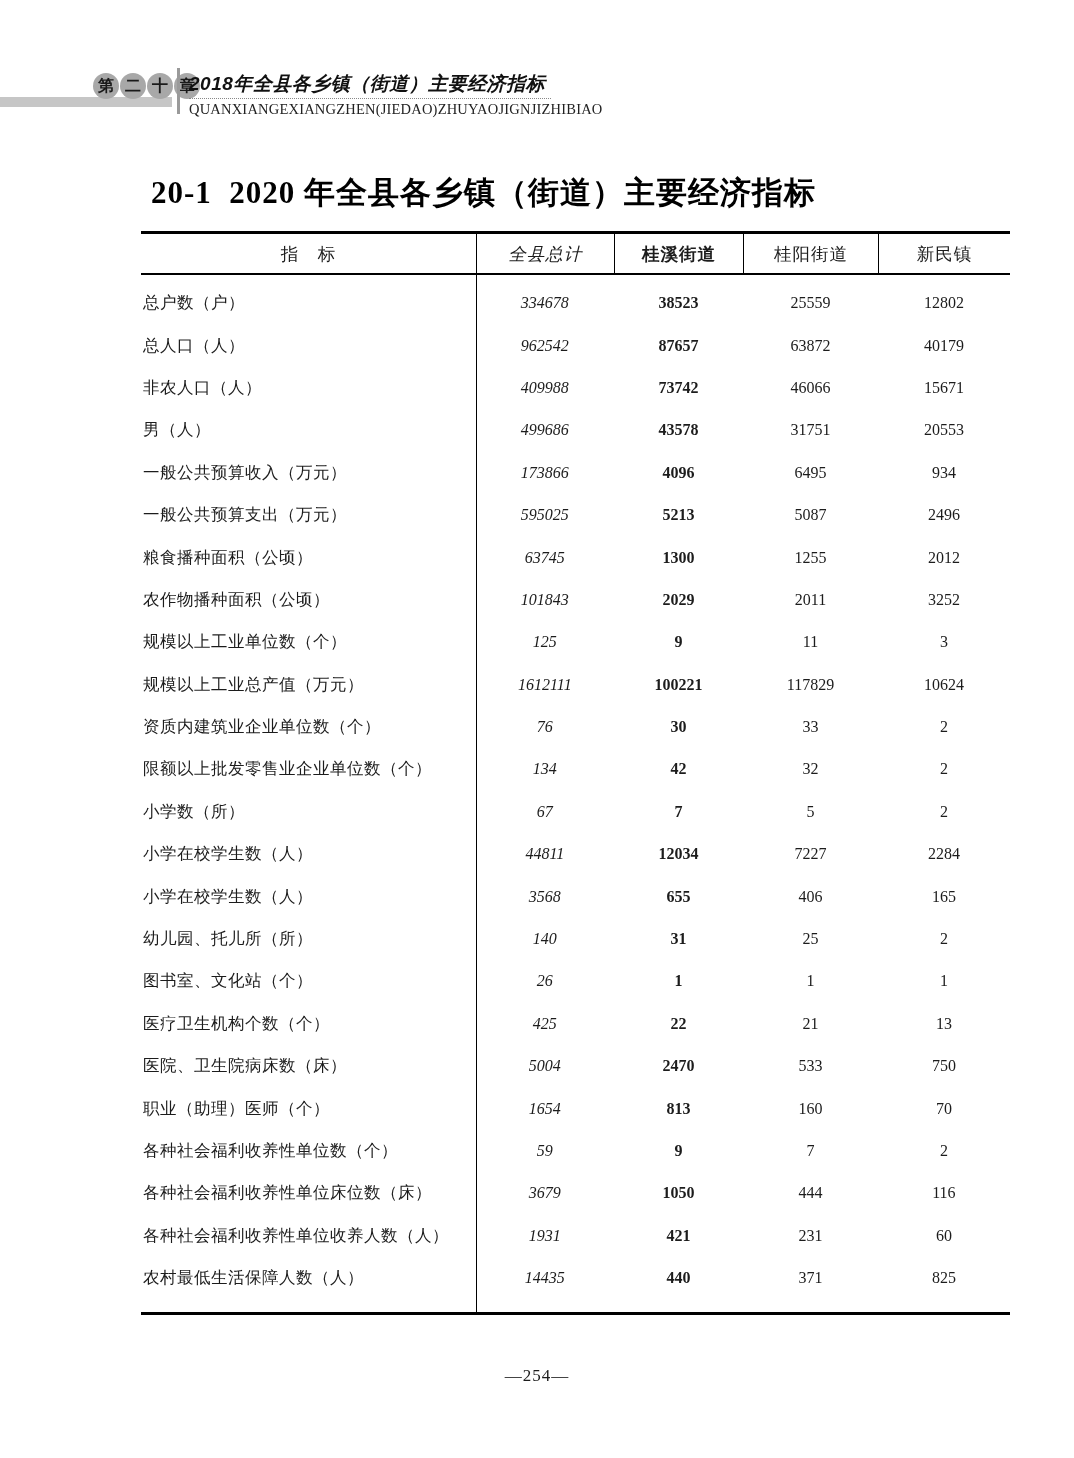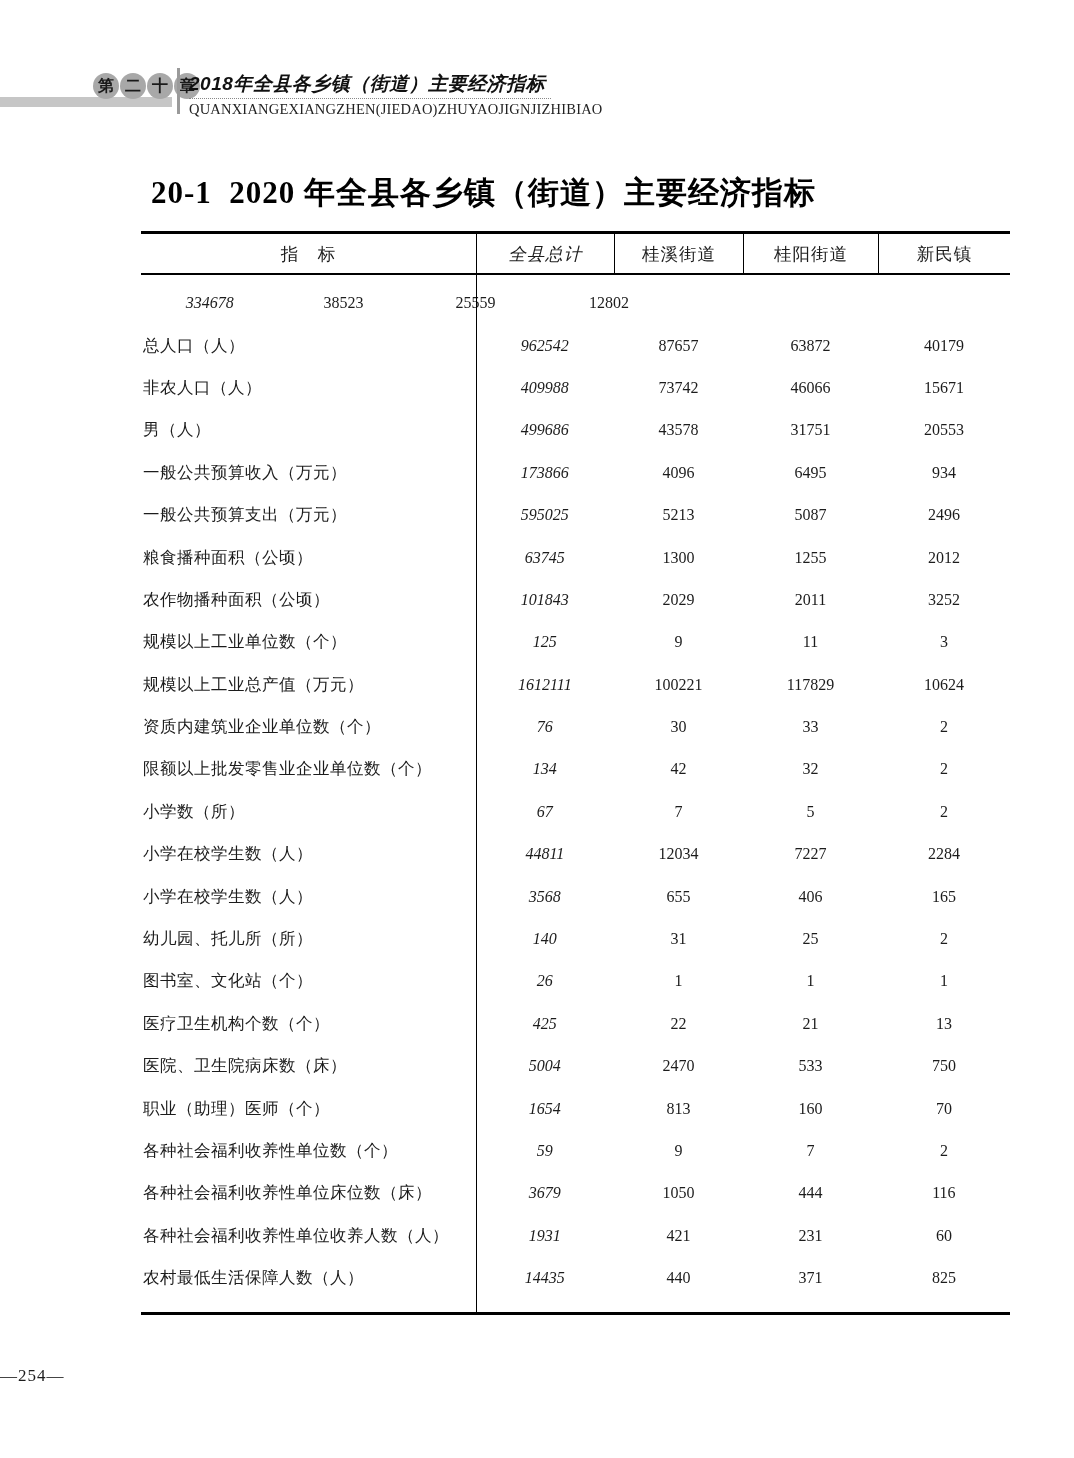--- a/index.html
+++ b/index.html
@@ -100,21 +100,21 @@
     height: 100%;
     display: flex; align-items: center; justify-content: center;
     font-size: 17.5px;
     color: #1c1c1c;
     letter-spacing: 1px;
   }
   .thead .cell + .cell { border-left: 1.5px solid #000000; }
 
   .c0 { width: 38.55%; }
   .c1 { width: 15.85%; font-style: italic; }
-  .c2 { width: 14.9%; }
+  .c2 { width: 14.9%; font-weight: bold; }
   .c3 { width: 15.5%; }
   .c4 { width: 15.2%; }
 
   .tbody {
     position: relative;
     padding: 7px 0 13px 0;
   }
   .tbody-vrule {
     position: absolute;
     left: 38.55%;
@@ -138,20 +138,21 @@
     text-align: center;
     font-size: 16px;
     color: #1c1c1c;
   }
 
   
   .page-footer {
     position: absolute;
     top: 1366px;
     left: 0; width: 100%;
+    text-align: center;
     font-size: 17px;
     color: #1c1c1c;
     letter-spacing: 1px;
   }
 </style>
 </head>
 <body>
 
 <div class="gray-underbar"></div>
 
@@ -176,20 +177,21 @@
   <div class="thead">
     <div class="cell c0">指　标</div>
     <div class="cell c1">全县总计</div>
     <div class="cell c2">桂溪街道</div>
     <div class="cell c3">桂阳街道</div>
     <div class="cell c4">新民镇</div>
   </div>
   <div class="tbody">
     <div class="tbody-vrule"></div>
   <div class="trow">
+        <div class="cell c0">总户数（户）</div>
         <div class="cell c1">334678</div>
         <div class="cell c2">38523</div>
         <div class="cell c3">25559</div>
         <div class="cell c4">12802</div>
       </div>
       <div class="trow">
         <div class="cell c0">总人口（人）</div>
         <div class="cell c1">962542</div>
         <div class="cell c2">87657</div>
         <div class="cell c3">63872</div>

